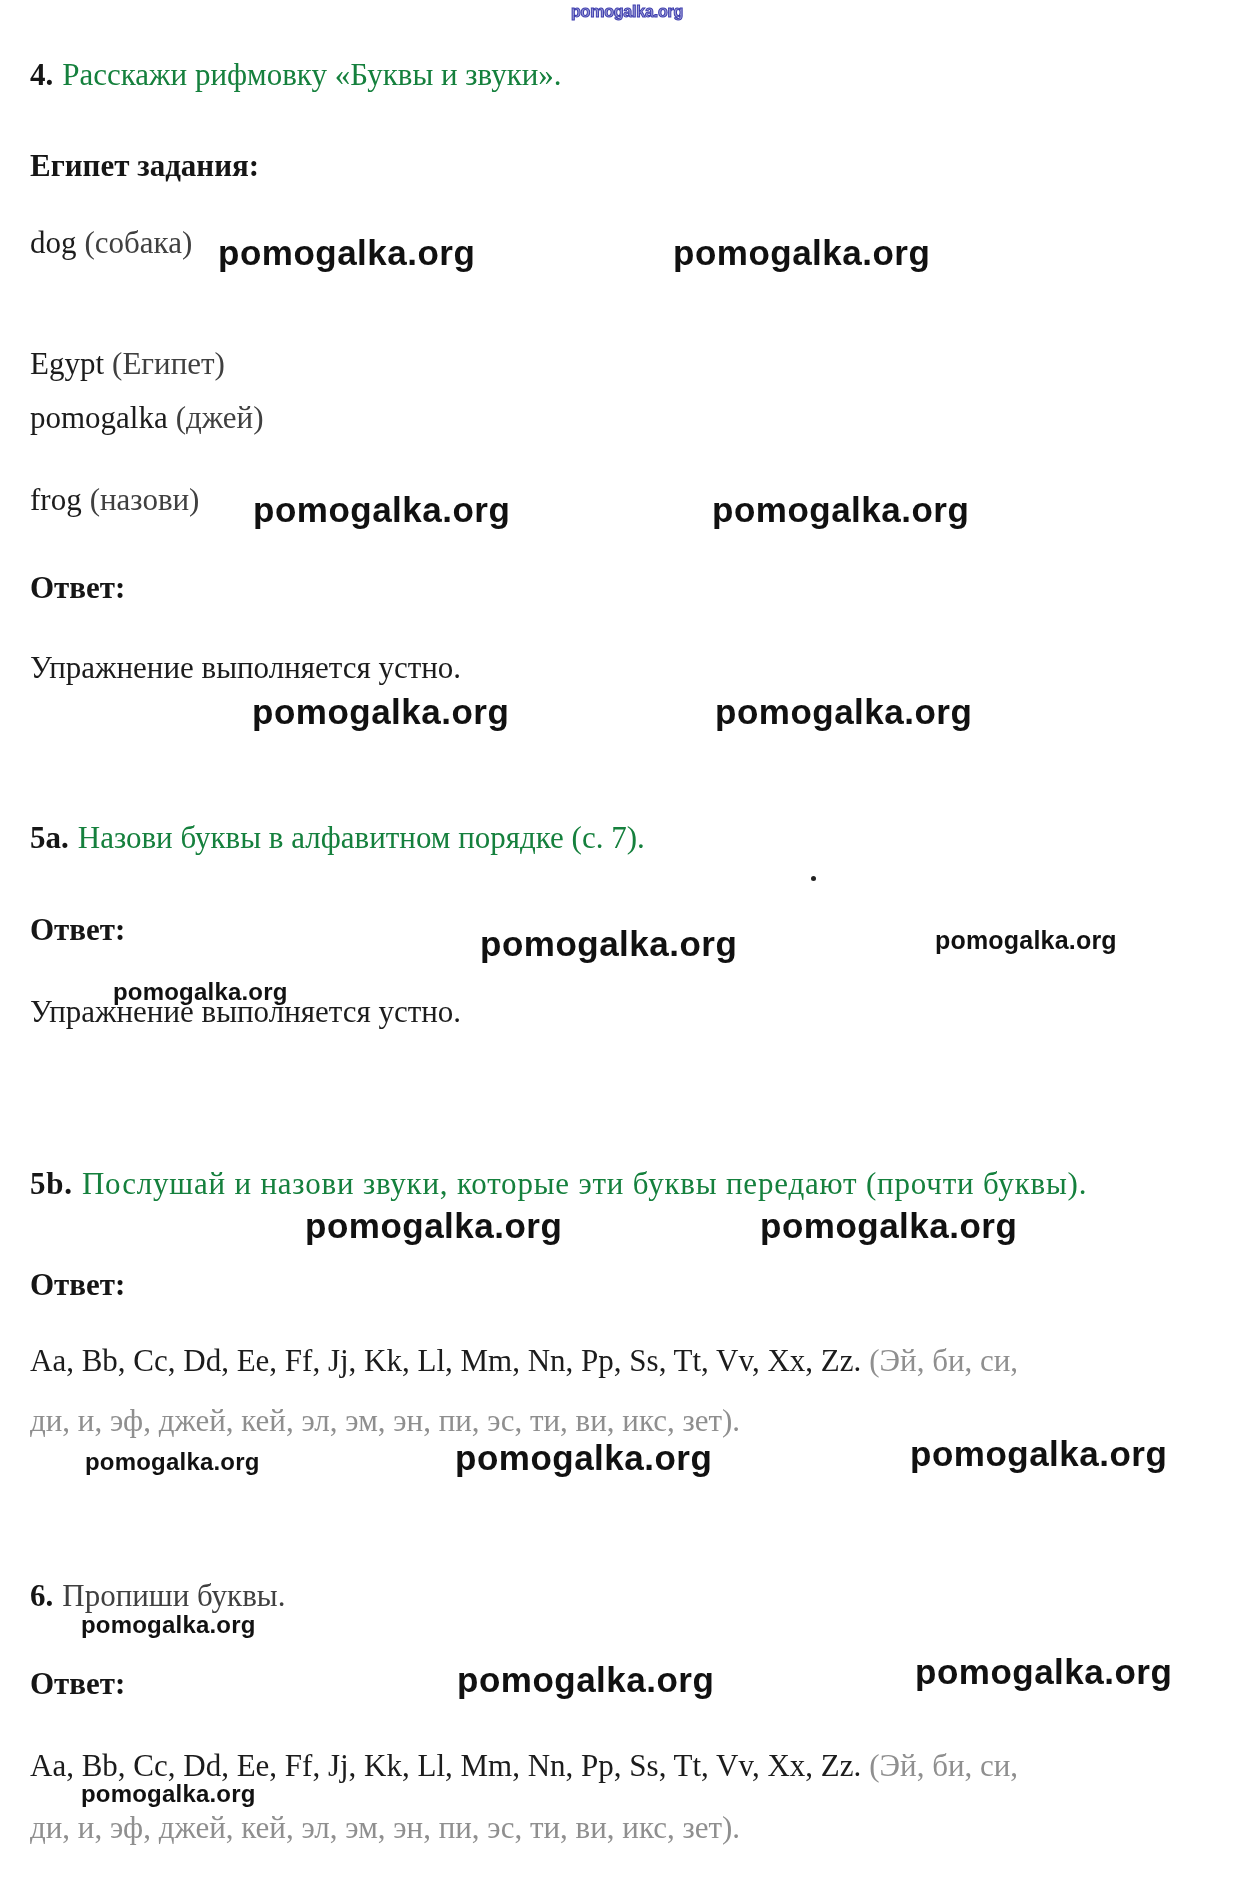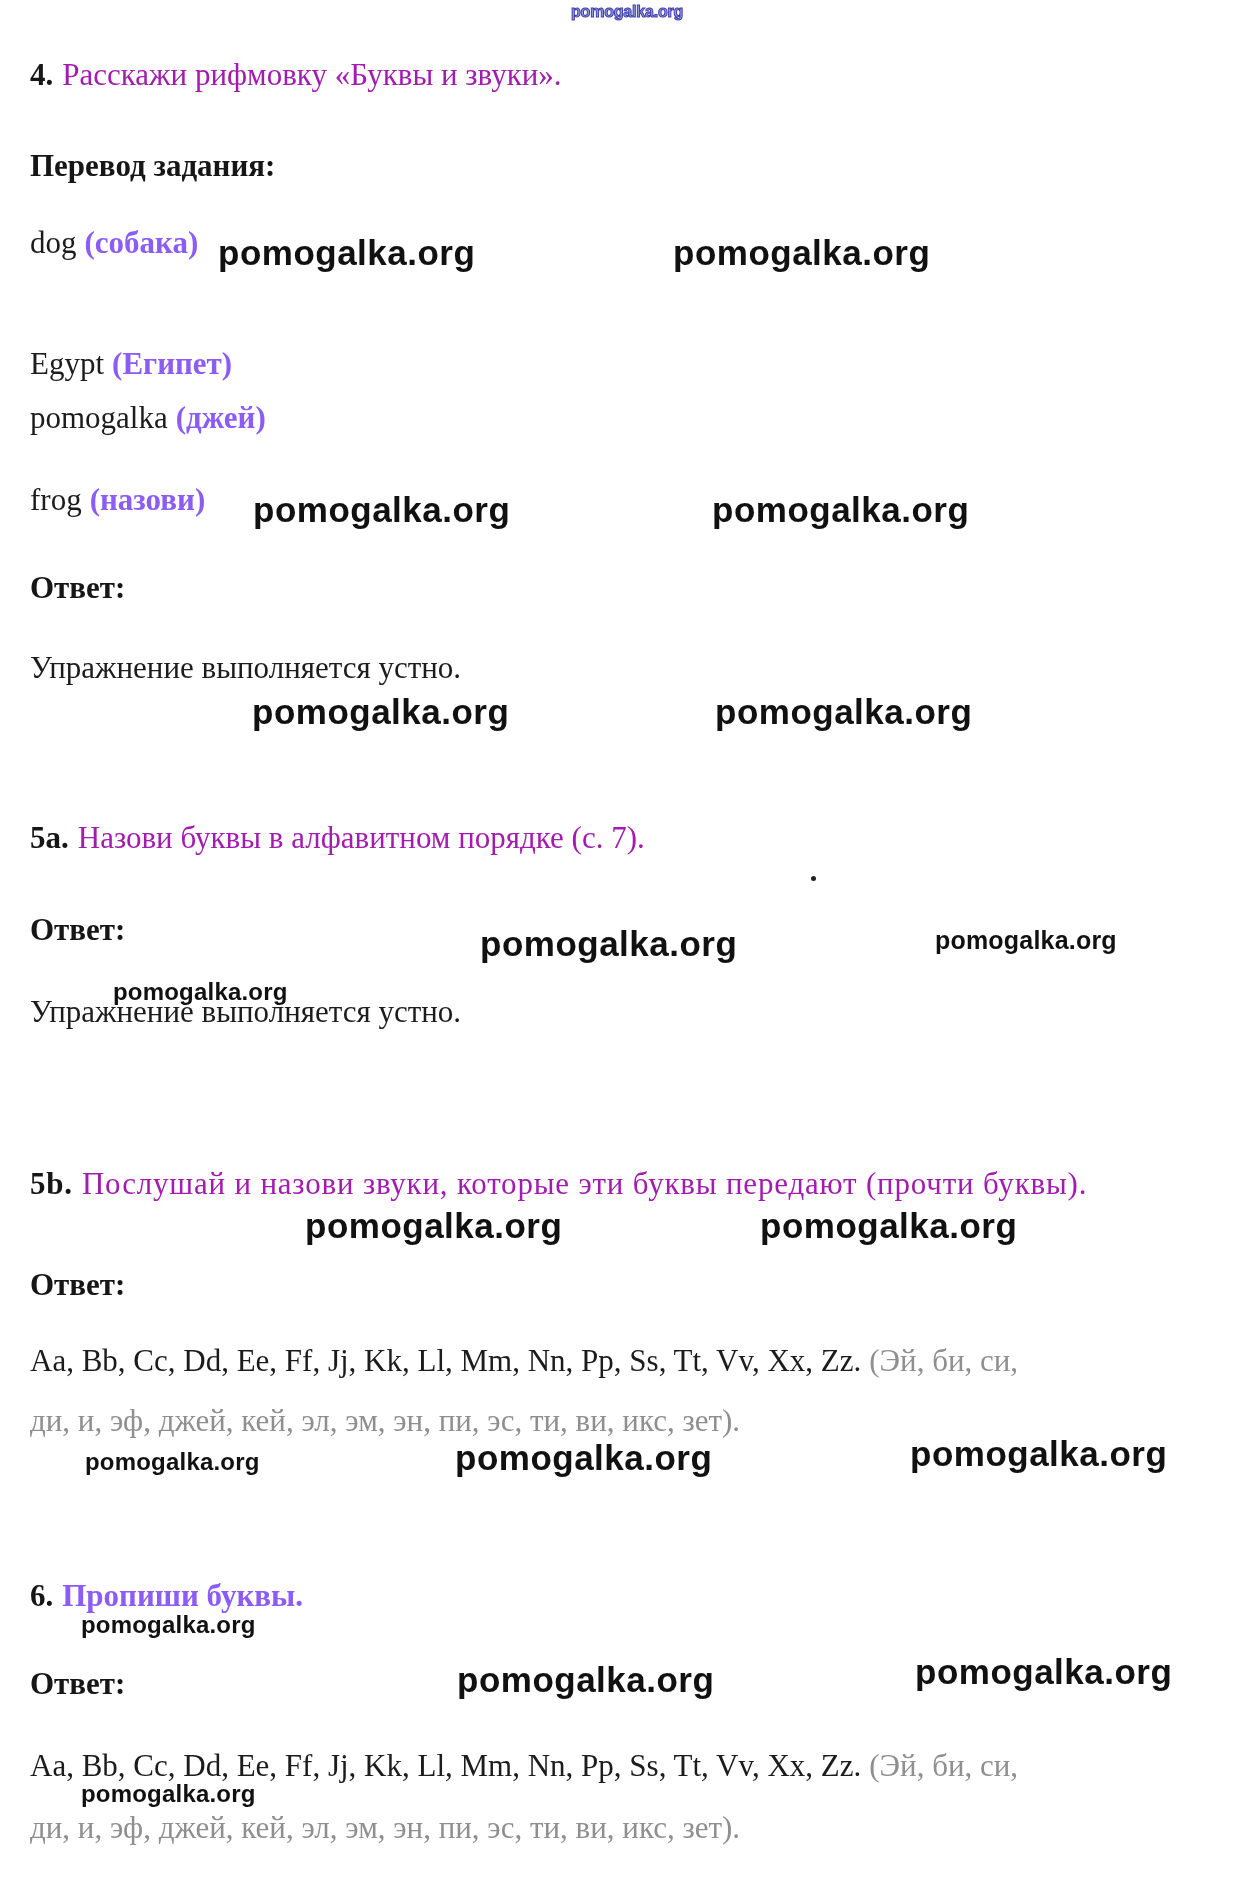--- a/index.html
+++ b/index.html
@@ -2,43 +2,43 @@
 <html><head>
 <meta charset="utf-8">
 <style>
   html,body{margin:0;padding:0;background:#ffffff;}
   body{width:1255px;height:1880px;position:relative;overflow:hidden;
        font-family:"Liberation Serif","DejaVu Serif",serif;color:#1c1c1c;}
   .abs{position:absolute;white-space:nowrap;line-height:1;}
   .ts{font-size:31px;}
   .b{font-weight:bold;color:#161616;}
   .num{font-weight:bold;color:#161616;margin-right:9px;}
-  .g1{color:#a21caf;}   
-  .g2{color:#8b5cf6;font-weight:bold;}   
+  .g1{color:#15803d;}   
+  .g2{color:#404040;}   
   .g3{color:#8f8f8f;}   
   .sp{margin-left:8px;}
   .wm{font-family:"Liberation Sans","DejaVu Sans",sans-serif;font-weight:600;
       color:#111111;font-size:35px;letter-spacing:0.5px;}
   .wm-sm{font-family:"Liberation Sans","DejaVu Sans",sans-serif;font-weight:600;
       color:#111111;font-size:24px;letter-spacing:0.2px;}
   .wm-top{font-family:"Liberation Sans","DejaVu Sans",sans-serif;font-weight:bold;
       font-size:16px;color:#9a9ad4;-webkit-text-stroke:1px #3d3dae;letter-spacing:-0.2px;}
   .ls{letter-spacing:0.8px;}
   .dot{position:absolute;width:5px;height:5px;border-radius:50%;background:#222;}
 </style>
 </head>
 <body>
 
 <div class="abs wm-top" style="left:571px;top:4px;">pomogalka.org</div>
 
 <div class="abs ts" style="left:30px;top:59px;">
   <span class="num">4.</span><span class="g1">Расскажи рифмовку «Буквы и звуки».</span>
 </div>
 
-<div class="abs ts b" style="left:30px;top:150px;">Перевод задания:</div>
+<div class="abs ts b" style="left:30px;top:150px;">Египет задания:</div>
 
 <div class="abs ts" style="left:30px;top:227px;">
   <span>dog</span><span class="g2 sp">(собака)</span>
 </div>
 <div class="abs wm" style="left:218px;top:235px;">pomogalka.org</div>
 <div class="abs wm" style="left:673px;top:235px;">pomogalka.org</div>
 
 <div class="abs ts" style="left:30px;top:320px;margin-top:28px;">
   <span>Egypt</span><span class="g2 sp">(Египет)</span>
 </div>

